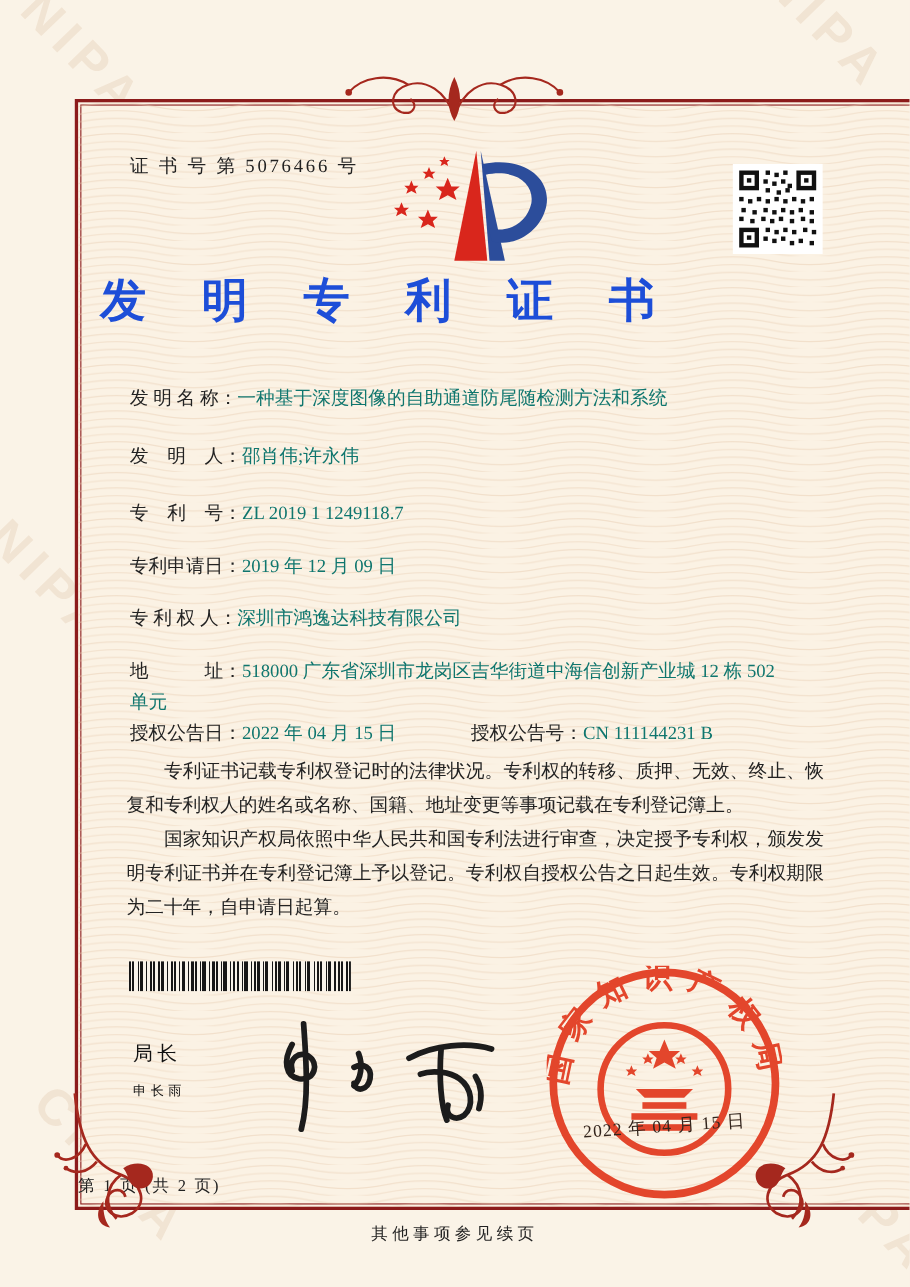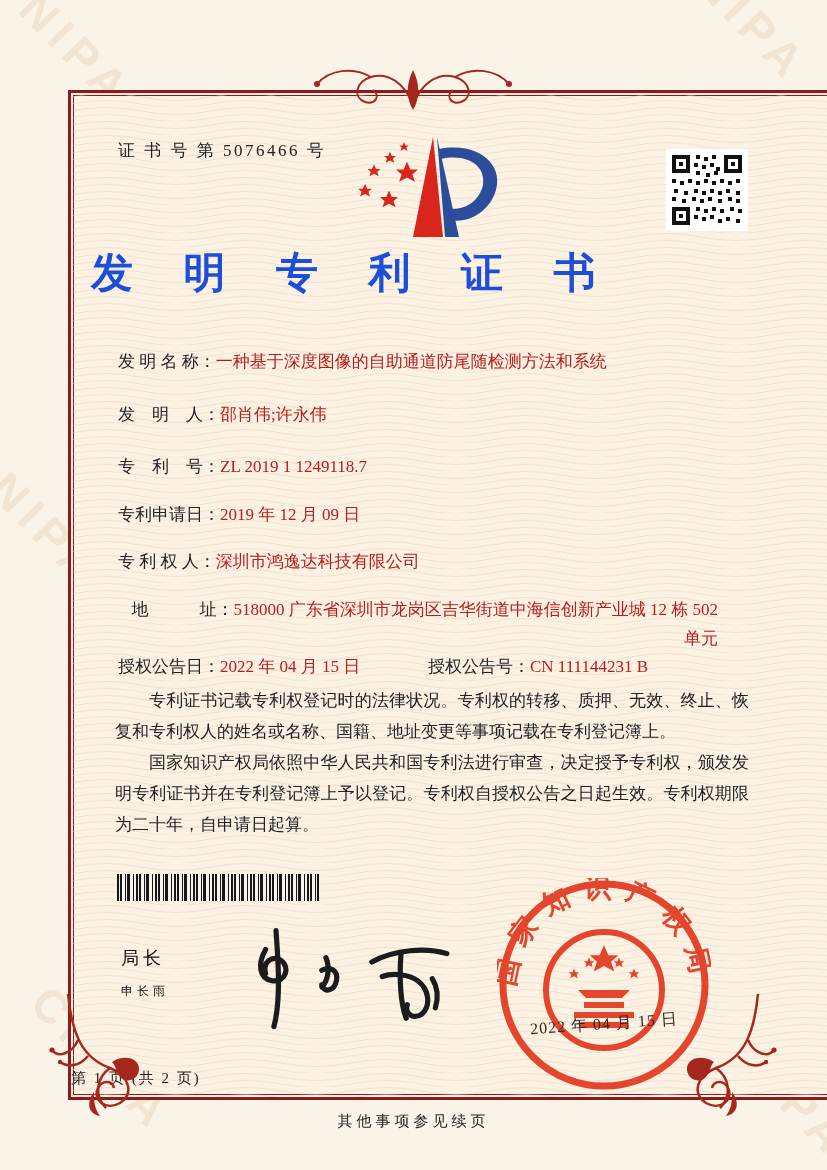--- a/index.html
+++ b/index.html
@@ -29,22 +29,22 @@
   }
   .logo{position:absolute;left:276px;top:40px;width:168px;height:108px;}
   .qr{position:absolute;left:595px;top:56px;width:82px;height:82px;}
   .title{
     position:absolute;left:0;top:152px;width:100%;text-align:left;
     font-size:42px;font-weight:bold;letter-spacing:20px;text-indent:20px;color:#1d4ed8;
   }
   .fields{position:absolute;left:47px;top:0;width:640px;font-size:17px;}
   .frow{position:absolute;left:0;white-space:nowrap;}
   .frow .lbl{color:#222;}
-  .frow .val{color:#b91c1c;}
-  .frow-address{white-space:normal;width:600px;line-height:29px;text-align:right;}
+  .frow .val{color:#0f766e;}
+  .frow-address{white-space:normal;width:600px;line-height:29px;}
   .grant-no-col{position:absolute;left:310px;top:0;white-space:nowrap;}
   .paras{
     position:absolute;left:44px;top:592px;width:634px;
     font-size:17px;line-height:31px;color:#222;text-align:justify;
   }
   .paras p{margin:0;text-indent:2em;}
   .barcode{
     position:absolute;left:46px;top:781px;width:202px;height:27px;
     background:repeating-linear-gradient(90deg,
       #161616 0 2px,#f8f3ea 2px 3px,#161616 3px 5px,#f8f3ea 5px 8px,

